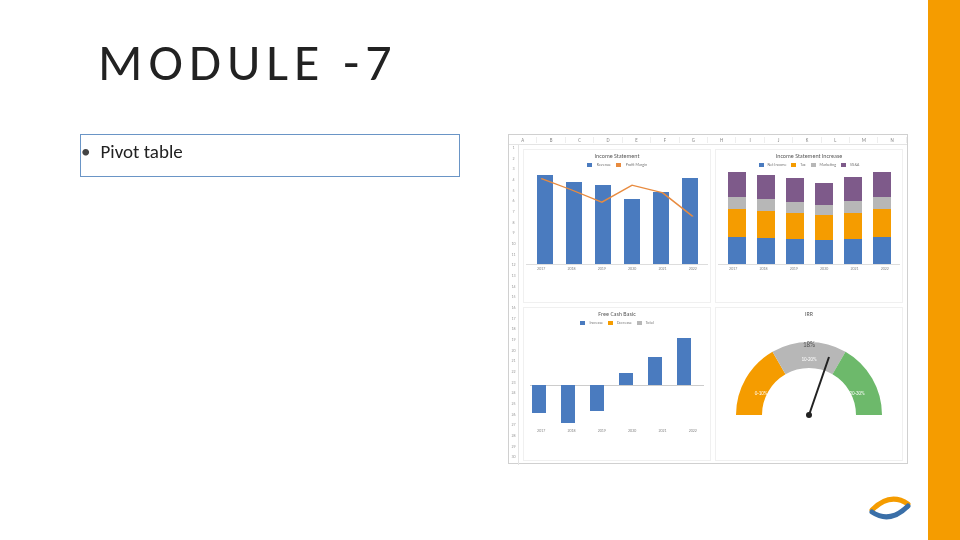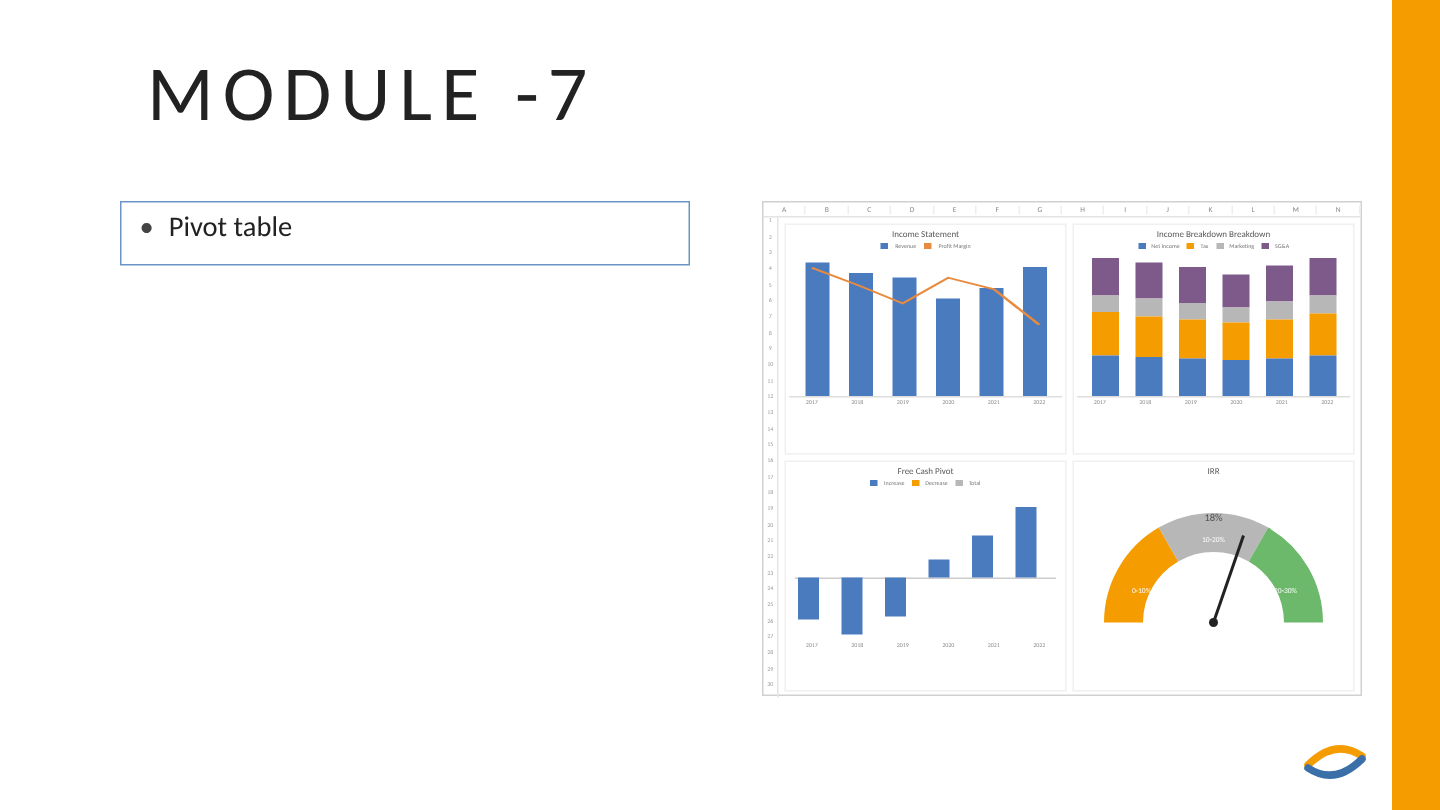--- a/index.html
+++ b/index.html
@@ -23,21 +23,21 @@
     font-size: 52px;
     letter-spacing: 6px;
     color: #222;
     font-weight: 400;
   }
   .bullets {
     position: absolute;
     left: 80px; top: 134px;
     width: 380px;
     border: 1px solid #6a95c6;
-    padding: 4px 14px 10px 12px;
+    padding: 4px 14px 10px 0;
   }
   .bullets ul { list-style: none; }
   .bullets li {
     font-size: 19px;
     color: #222;
     line-height: 1.4;
   }
   .bullets li::before {
     content: "•";
     color: #444;
@@ -268,21 +268,21 @@
             <span>2017</span>
             <span>2018</span>
             <span>2019</span>
             <span>2020</span>
             <span>2021</span>
             <span>2022</span>
           </div>
       </div>
 
       <div class="mini-chart">
-        <div class="mini-title">Income Breakdown Breakdown</div>
+        <div class="mini-title">Income Statement Increase</div>
         <div class="mini-legend">
           <span class="swatch" style="background:#4a7bbf"></span><span>Net Income</span>
           <span class="swatch" style="background:#f59c00"></span><span>Tax</span>
           <span class="swatch" style="background:#b7b7b7"></span><span>Marketing</span>
           <span class="swatch" style="background:#7e5a8a"></span><span>SG&amp;A</span>
         </div>
         <div class="bars-area stacked" id="chart1-bars">
             <div class="stack">
               <div class="seg" style="height: 27.4286px; background: rgb(74, 123, 191);"></div>
               <div class="seg" style="height: 28.1143px; background: rgb(245, 156, 0);"></div>
@@ -324,21 +324,21 @@
             <span>2017</span>
             <span>2018</span>
             <span>2019</span>
             <span>2020</span>
             <span>2021</span>
             <span>2022</span>
           </div>
       </div>
 
       <div class="mini-chart">
-        <div class="mini-title">Free Cash Pivot</div>
+        <div class="mini-title">Free Cash Basic</div>
         <div class="mini-legend">
           <span class="swatch" style="background:#4a7bbf"></span><span>Increase</span>
           <span class="swatch" style="background:#f59c00"></span><span>Decrease</span>
           <span class="swatch" style="background:#b7b7b7"></span><span>Total</span>
         </div>
         <div class="fcf-area">
           <div class="fcf-baseline"></div>
           <div class="fcf-bars" id="chart2-bars">
               <div class="fcf-bar" style="left: 1.33333%; height: 28.125px; top: 58px;"></div>
               <div class="fcf-bar" style="left: 18%; height: 37.5px; top: 58px;"></div>

